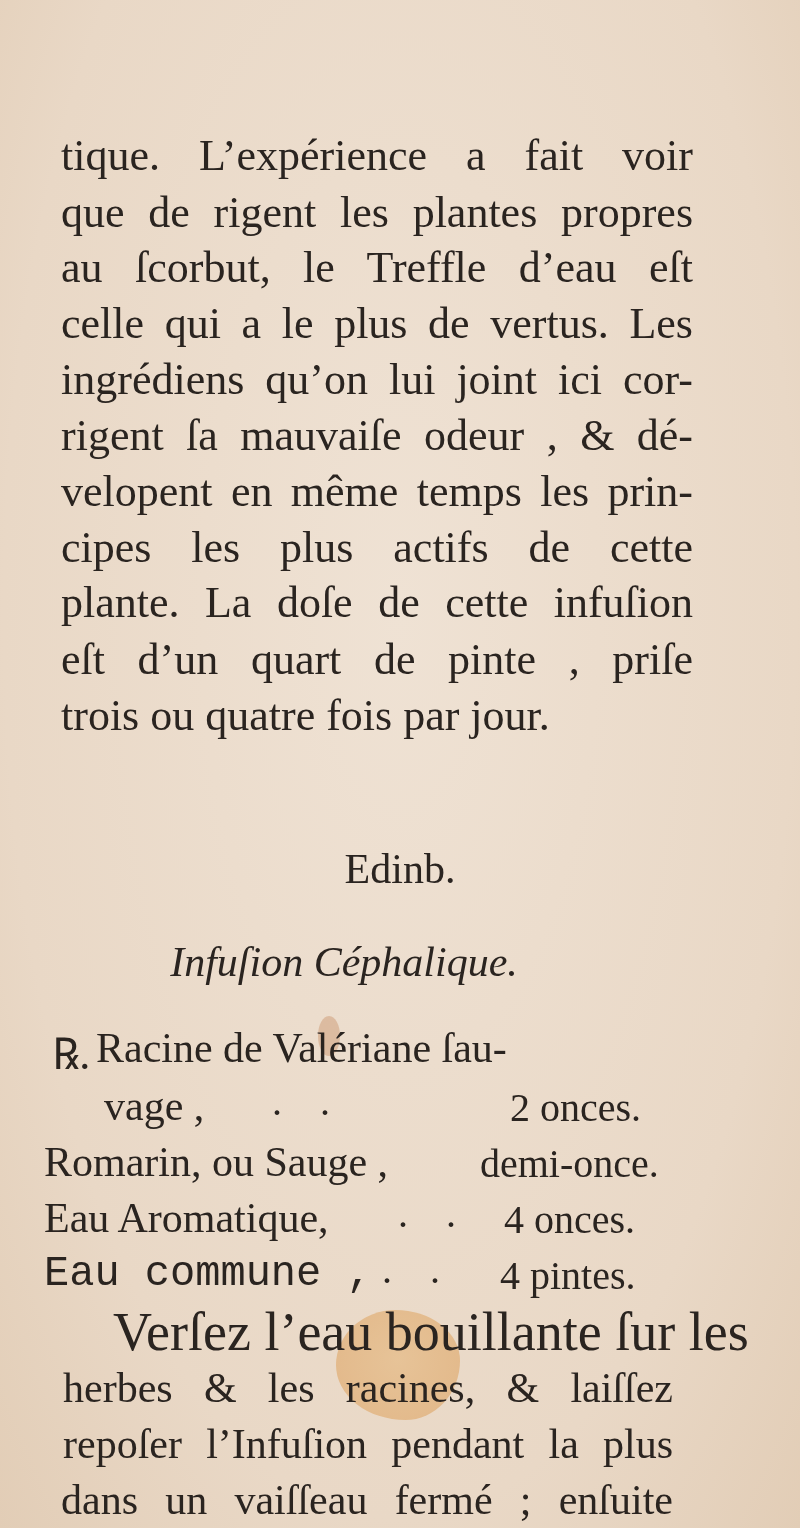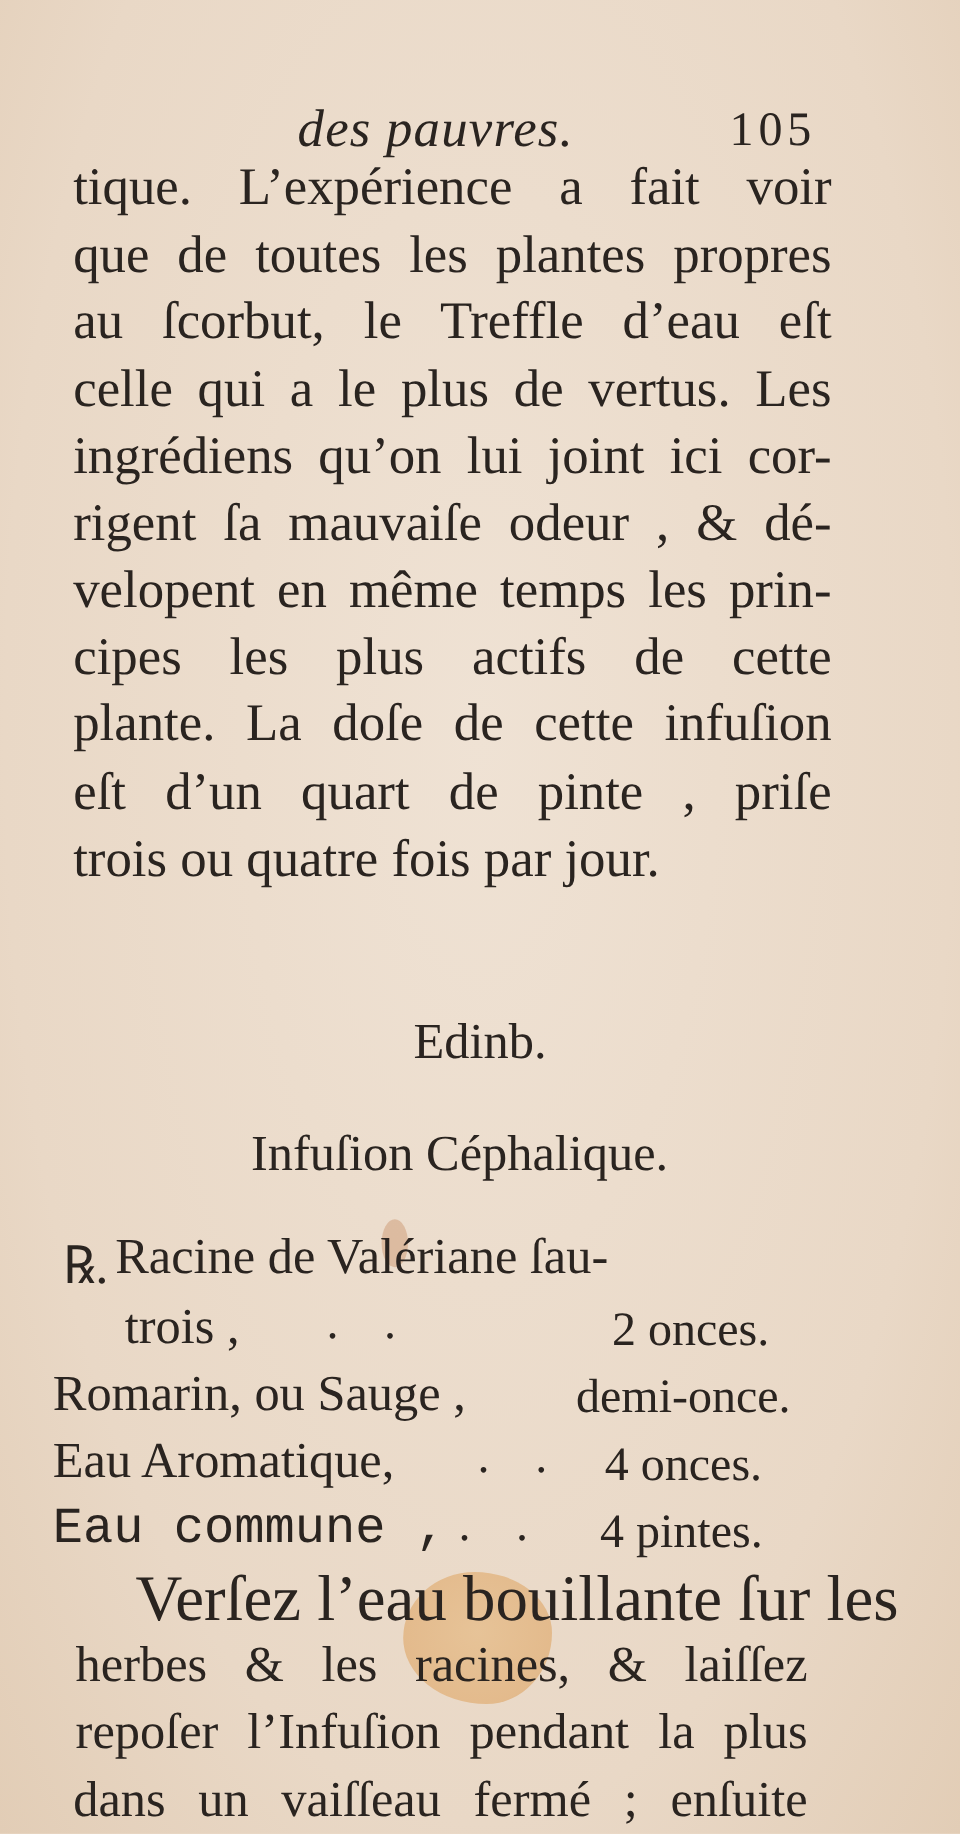--- a/index.html
+++ b/index.html
@@ -32,21 +32,21 @@
     .heading {
       position: absolute; left: 40px; top: 778px; width: 660px;
       font-size: 44px; letter-spacing: 1px; white-space: nowrap;
     }
     .subloc {
       position: absolute; left: 0; width: 800px; top: 845px; text-align: center;
       font-size: 42px;
     }
     .subtitle {
       position: absolute; left: 0; width: 688px; top: 938px; text-align: center;
-      font-size: 42px;  padding-left: 39px;
+      font-size: 42px; font-style: italic;
     }
     .rx { position: absolute; left: 52px; top: 1022px; font-size: 44px; }
     .ing-row { position: absolute; font-size: 42px; white-space: nowrap; text-align: right; }
     .ing-qty { position: absolute; font-size: 40px; white-space: nowrap; }
     .dots { position: absolute; font-size: 40px; letter-spacing: 38px; white-space: nowrap; }
     .stain {
       position: absolute; left: 336px; top: 1310px; width: 124px; height: 110px;
       border-radius: 48% 52% 44% 56% / 50% 46% 54% 50%;
       background: radial-gradient(circle at 50% 45%, #e6bf8f 0%, #e2b582 70%, #d9a46c 100%);
       opacity: 0.85;
@@ -56,48 +56,44 @@
       border-radius: 50%; background: #c9926a; opacity: 0.45;
     }
   </style>
 </head>
 <body>
 
 <div class="page">
   <div class="stain"></div>
   <div class="stain-small"></div>
 
-  <div class="running-head">
-    <span class="running-title">des pauvres.</span>
-    <span class="page-number">105</span>
-  </div>
 
   <div>
     <div class="line" style="top:128px">tique.  L’expérience  a  fait  voir</div>
-    <div class="line" style="top:185px">que de toutes les plantes propres</div>
+    <div class="line" style="top:185px">que de rigent les plantes propres</div>
     <div class="line" style="top:240px">au ſcorbut,  le  Treffle  d’eau  eſt</div>
     <div class="line" style="top:296px">celle qui a le plus de vertus. Les</div>
     <div class="line" style="top:352px">ingrédiens qu’on lui joint ici cor-</div>
     <div class="line" style="top:408px">rigent ſa mauvaiſe odeur , &amp; dé-</div>
     <div class="line" style="top:464px">velopent en même temps les prin-</div>
     <div class="line" style="top:520px">cipes  les  plus  actifs  de  cette</div>
     <div class="line" style="top:575px">plante. La doſe de cette infuſion</div>
     <div class="line" style="top:632px">eſt  d’un  quart  de  pinte ,  priſe</div>
     <div class="line last" style="top:688px">trois ou quatre fois par jour.</div>
   </div>
 
   <div class="subloc">Edinb.</div>
   <div class="subtitle">Infuſion Céphalique.</div>
 
   <span class="rx">℞.</span>
 
   <div>
     <span class="ing-row" style="left:96px;top:1024px;">Racine de Valériane ſau-</span>
 
-    <span class="ing-row" style="left:104px;top:1082px;">trois ,</span>
+    <span class="ing-row" style="left:104px;top:1082px;">vage ,</span>
     <span class="dots" style="left:272px;top:1078px;">..</span>
     <span class="ing-qty" style="left:510px;top:1084px;">2 onces.</span>
 
     <span class="ing-row" style="left:44px;top:1138px;">Romarin, ou Sauge ,</span>
     <span class="ing-qty" style="left:480px;top:1140px;">demi-once.</span>
 
     <span class="ing-row" style="left:44px;top:1194px;">Eau Aromatique,</span>
     <span class="dots" style="left:398px;top:1190px;">..</span>
     <span class="ing-qty" style="left:504px;top:1196px;text-align:center;">4 onces.</span>
 

